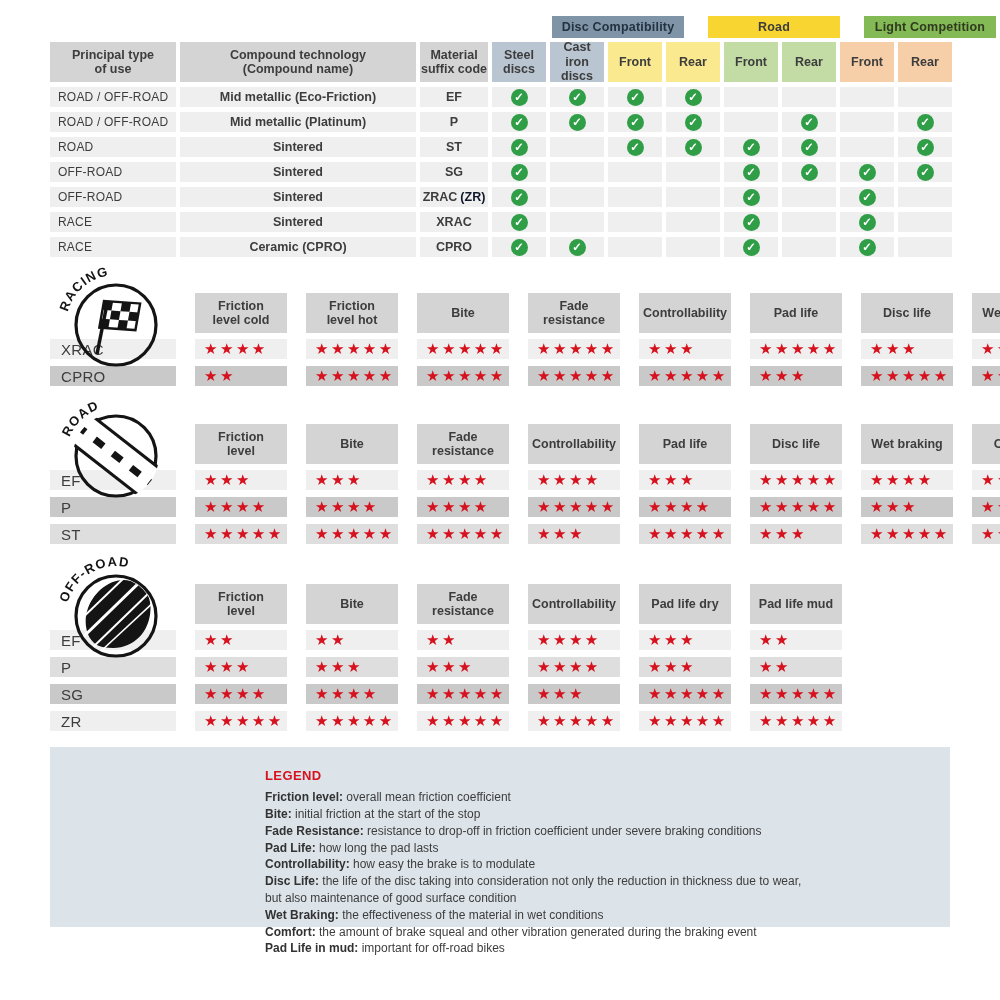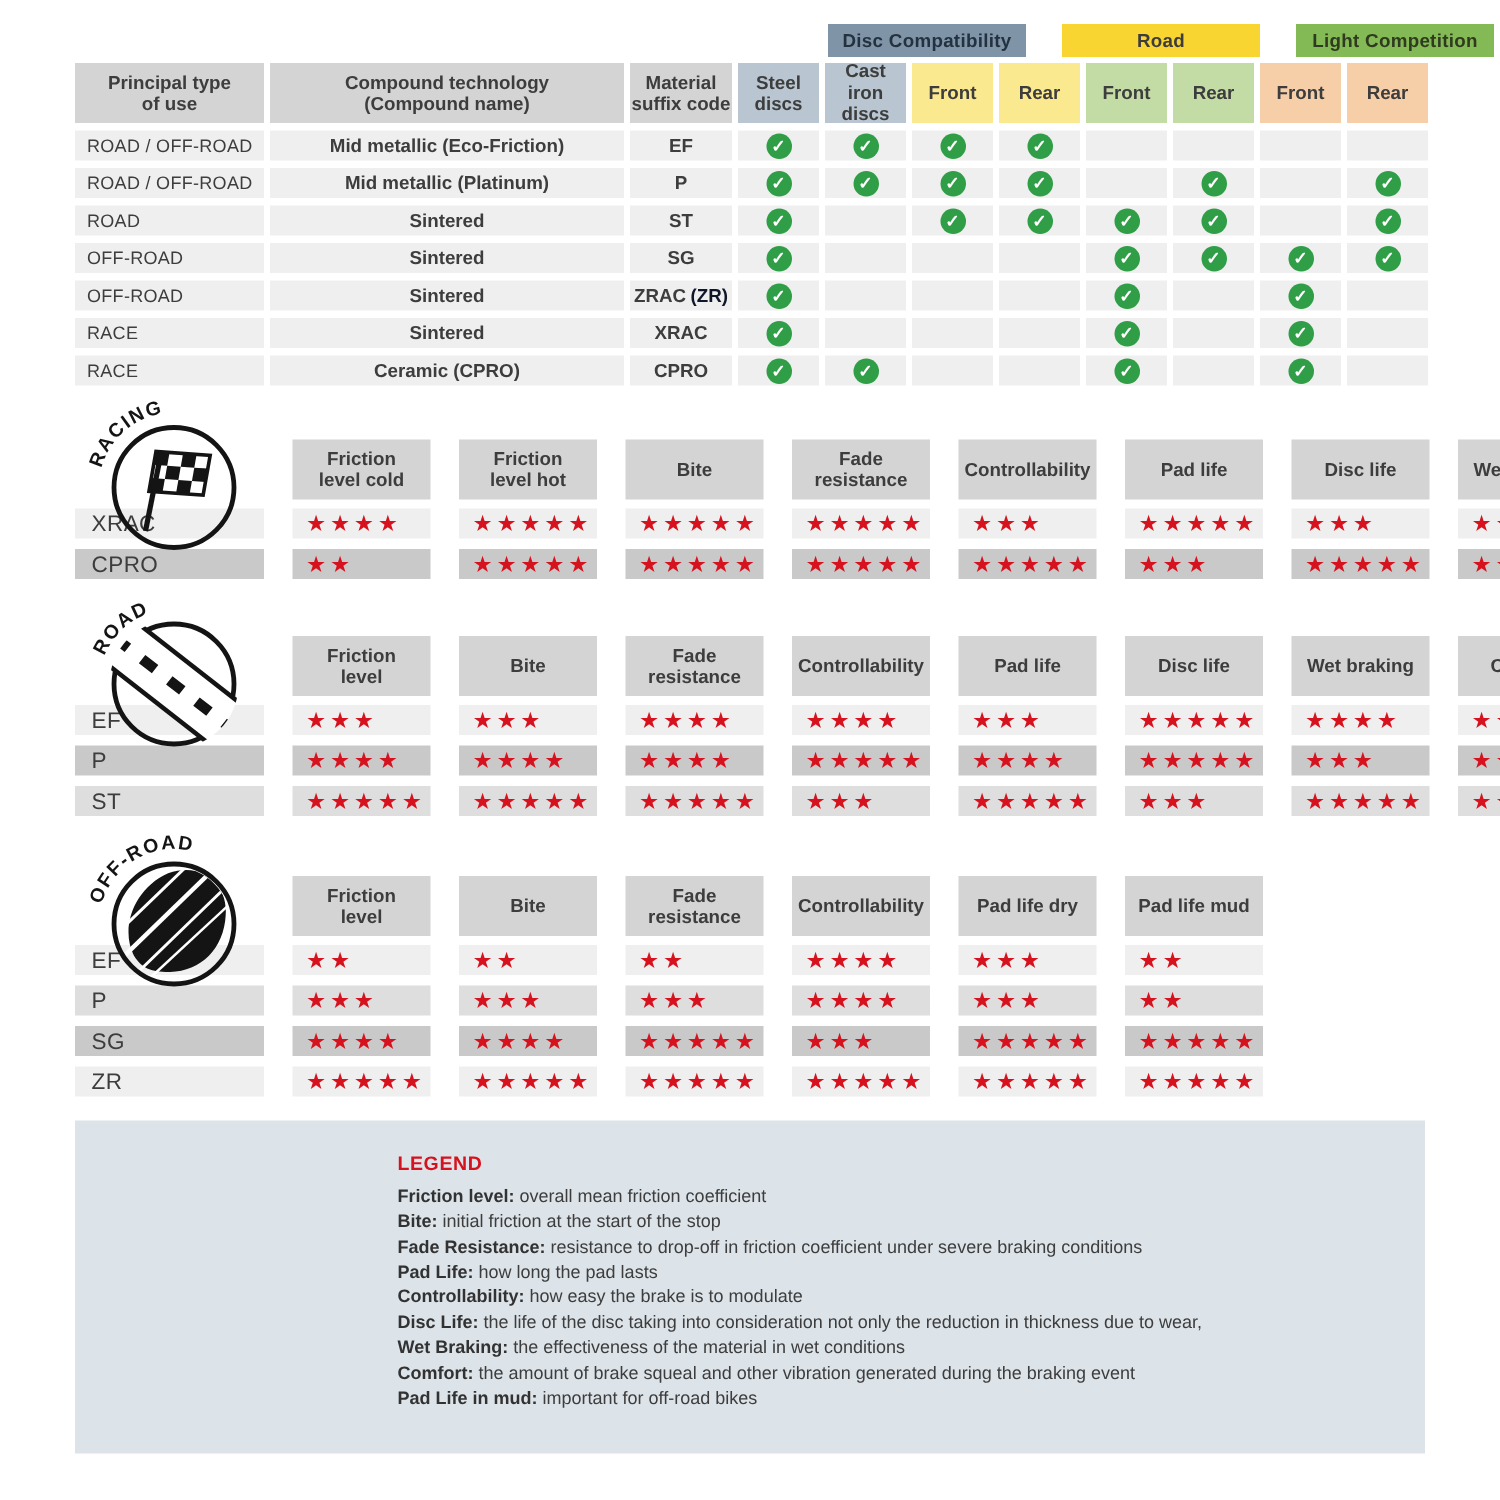--- a/index.html
+++ b/index.html
@@ -37,21 +37,21 @@
   .rt-stars { height:20px; display:flex; align-items:center; padding-left:9px; color:#d6121e;
               font-size:15px; letter-spacing:2.5px; overflow:hidden; }
   .shade-light { background:#efefef; }
   .shade-mid   { background:#dedede; }
   .shade-dark  { background:#c9c9c9; }
   .sec-racing  { margin-top:10px; }
   .sec-road    { margin-top:12px; }
   .sec-offroad { margin-top:14px; }
 
   
-  .legend-box { width:900px; height:222px; margin-top:16px; background:#dce3e9; padding:20px 30px 0 215px; }
+  .legend-box { width:900px; height:180px; margin-top:16px; background:#dce3e9; padding:20px 30px 0 215px; }
   .legend-title { color:#d6121e; font-weight:bold; font-size:13px; letter-spacing:.4px; margin-bottom:4px; line-height:1.4; }
   .legend-line { font-size:12px; line-height:1.4; }
   .legend-line b { color:#323232; }
 
   
   .arc-text { font-family:"Liberation Sans", sans-serif; font-size:13px; font-weight:bold; fill:#141414; letter-spacing:1.2px; }
 </style>
 </head>
 <body>
 
@@ -459,19 +459,20 @@
 
   <div class="legend-box">
     <div class="legend-title">LEGEND</div>
     <div>
         <div class="legend-line"><b>Friction level:</b> overall mean friction coefficient</div>
         <div class="legend-line"><b>Bite:</b> initial friction at the start of the stop</div>
         <div class="legend-line"><b>Fade Resistance:</b> resistance to drop-off in friction coefficient under severe braking conditions</div>
         <div class="legend-line"><b>Pad Life:</b> how long the pad lasts</div>
         <div class="legend-line"><b>Controllability:</b> how easy the brake is to modulate</div>
         <div class="legend-line"><b>Disc Life:</b> the life of the disc taking into consideration not only the reduction in thickness due to wear,</div>
+        <div class="legend-line">but also maintenance of good surface condition</div>
         <div class="legend-line"><b>Wet Braking:</b> the effectiveness of the material in wet conditions</div>
         <div class="legend-line"><b>Comfort:</b> the amount of brake squeal and other vibration generated during the braking event</div>
         <div class="legend-line"><b>Pad Life in mud:</b> important for off-road bikes</div>
       </div>
   </div>
 
 </div>
 
 </body></html>

